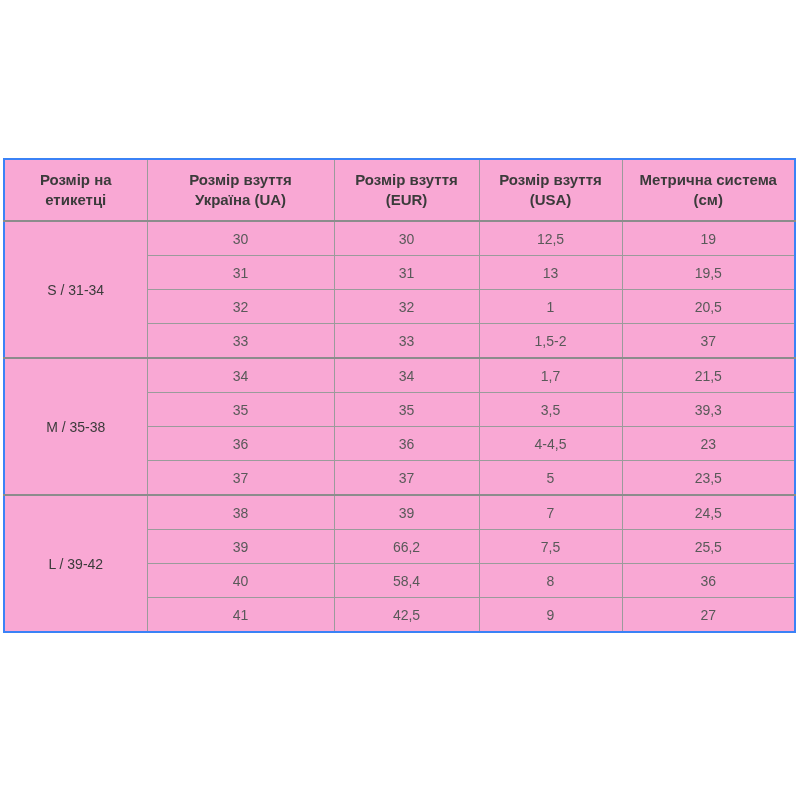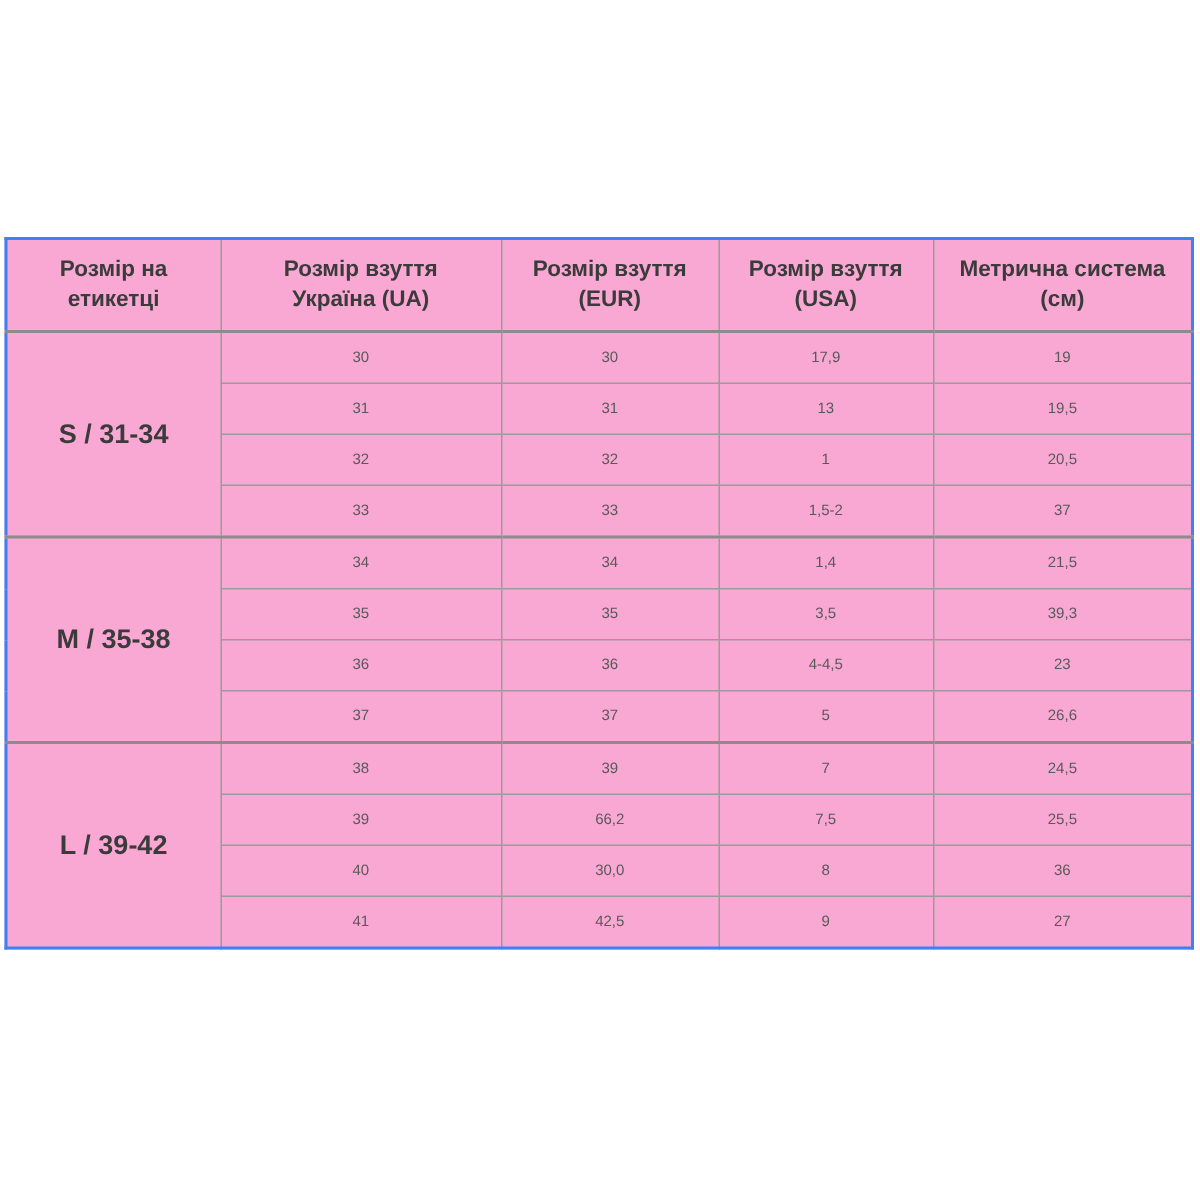--- a/index.html
+++ b/index.html
@@ -34,27 +34,27 @@
     height: 60px;
     font-size: 15px;
     font-weight: bold;
     color: #3b3b3b;
     white-space: pre-line;
     line-height: 1.35;
     border-bottom: 2px solid #8c8c8c;
   }
   .size-chart td {
     height: 33px;
-    font-size: 10px;
+    font-size: 14px;
     font-weight: normal;
     color: #595959;
   }
   .size-chart td.group {
-    font-size: 18px;
-    font-weight: bold;
+    font-size: 14px;
+    font-weight: normal;
     color: #3b3b3b;
   }
   .size-chart tr.group-start td {
     border-top: 2px solid #8c8c8c;
   }
 </style>
 </head>
 <body>
 
 <div class="table-wrap">
@@ -79,21 +79,21 @@
         <th>Метрична система
 (см)</th>
       </tr>
     </thead>
     <tbody>
 
       <tr class="group-start">
         <td class="group" rowspan="4">S / 31-34</td>
         <td>30</td>
         <td>30</td>
-        <td>17,9</td>
+        <td>12,5</td>
         <td>19</td>
       </tr>
       <tr>
         <td>31</td>
         <td>31</td>
         <td>13</td>
         <td>19,5</td>
       </tr>
       <tr>
         <td>32</td>
@@ -105,58 +105,58 @@
         <td>33</td>
         <td>33</td>
         <td>1,5-2</td>
         <td>37</td>
       </tr>
 
       <tr class="group-start">
         <td class="group" rowspan="4">M / 35-38</td>
         <td>34</td>
         <td>34</td>
-        <td>1,4</td>
+        <td>1,7</td>
         <td>21,5</td>
       </tr>
       <tr>
         <td>35</td>
         <td>35</td>
         <td>3,5</td>
         <td>39,3</td>
       </tr>
       <tr>
         <td>36</td>
         <td>36</td>
         <td>4-4,5</td>
         <td>23</td>
       </tr>
       <tr>
         <td>37</td>
         <td>37</td>
         <td>5</td>
-        <td>26,6</td>
+        <td>23,5</td>
       </tr>
 
       <tr class="group-start">
         <td class="group" rowspan="4">L / 39-42</td>
         <td>38</td>
         <td>39</td>
         <td>7</td>
         <td>24,5</td>
       </tr>
       <tr>
         <td>39</td>
         <td>66,2</td>
         <td>7,5</td>
         <td>25,5</td>
       </tr>
       <tr>
         <td>40</td>
-        <td>30,0</td>
+        <td>58,4</td>
         <td>8</td>
         <td>36</td>
       </tr>
       <tr>
         <td>41</td>
         <td>42,5</td>
         <td>9</td>
         <td>27</td>
       </tr>
     </tbody>

